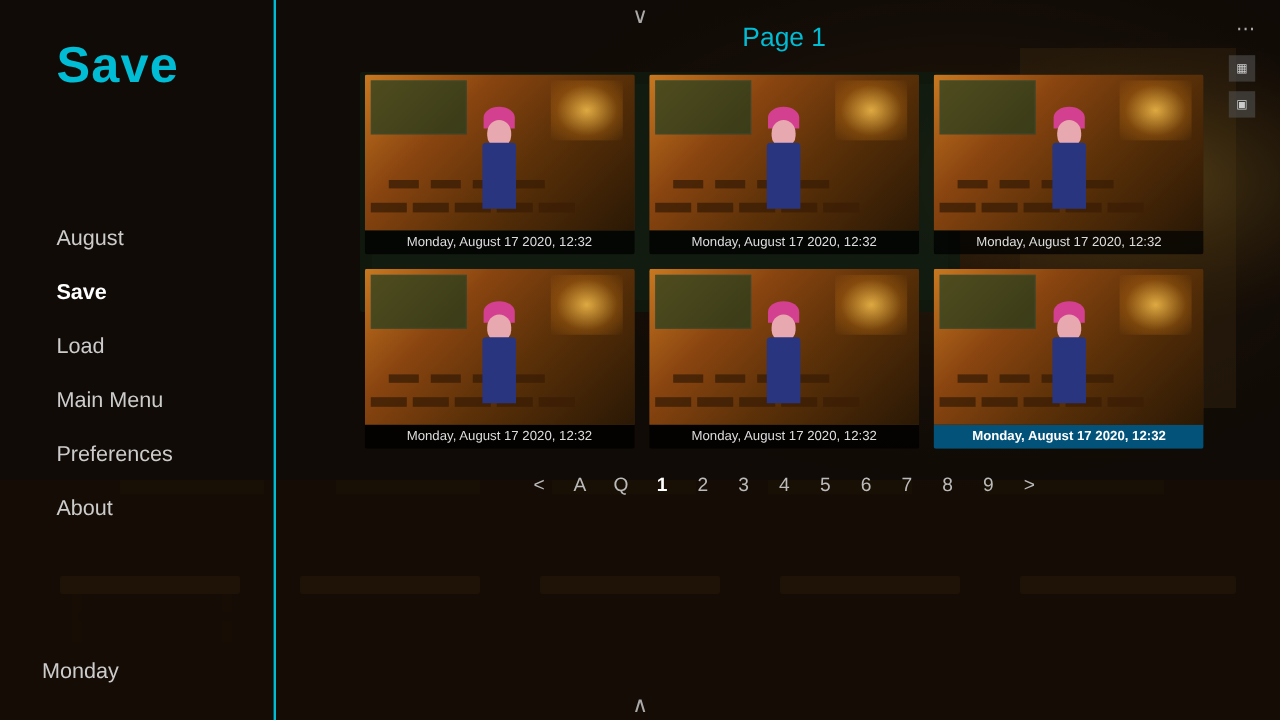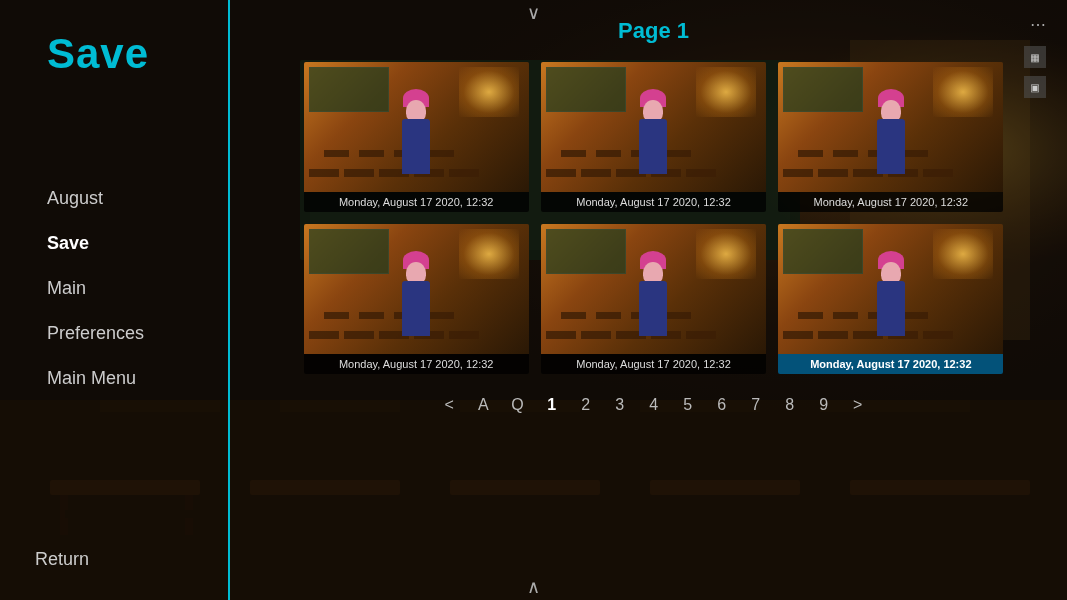--- a/index.html
+++ b/index.html
@@ -140,21 +140,20 @@
       justify-content: center;
       font-size: 10px;
     }
 
     
     .page-title {
       color: #00bcd4;
       font-size: 22px;
       margin-top: 18px;
       margin-bottom: 18px;
-      font-weight: bold;
     }
 
     
     .slots-grid {
       display: grid;
       grid-template-columns: repeat(3, 1fr);
       grid-template-rows: repeat(2, auto);
       gap: 12px;
       width: 720px;
       padding: 0 10px;
@@ -363,26 +362,27 @@
 
 <div class="top-chevron">∨</div>
 
 <div class="sidebar">
   <div class="sidebar-title">Save</div>
 
   <div class="sidebar-nav">
 
   <div class="nav-item">August</div>
       <div class="nav-item active">Save</div>
-      <div class="nav-item">Main</div>
+      <div class="nav-item">Load</div>
+      <div class="nav-item">Main Menu</div>
       <div class="nav-item">Preferences</div>
-      <div class="nav-item">Main Menu</div>
-    </div>
-
-  <div class="sidebar-return">Return</div>
+      <div class="nav-item">About</div>
+    </div>
+
+  <div class="sidebar-return">Monday</div>
   <div class="sidebar-divider"></div>
 </div>
 
 <div class="right-icons">
   <div class="right-icon">⋯</div>
   <div class="right-icon-small">▦</div>
   <div class="right-icon-small">▣</div>
 </div>
 
 <div class="main-content">

